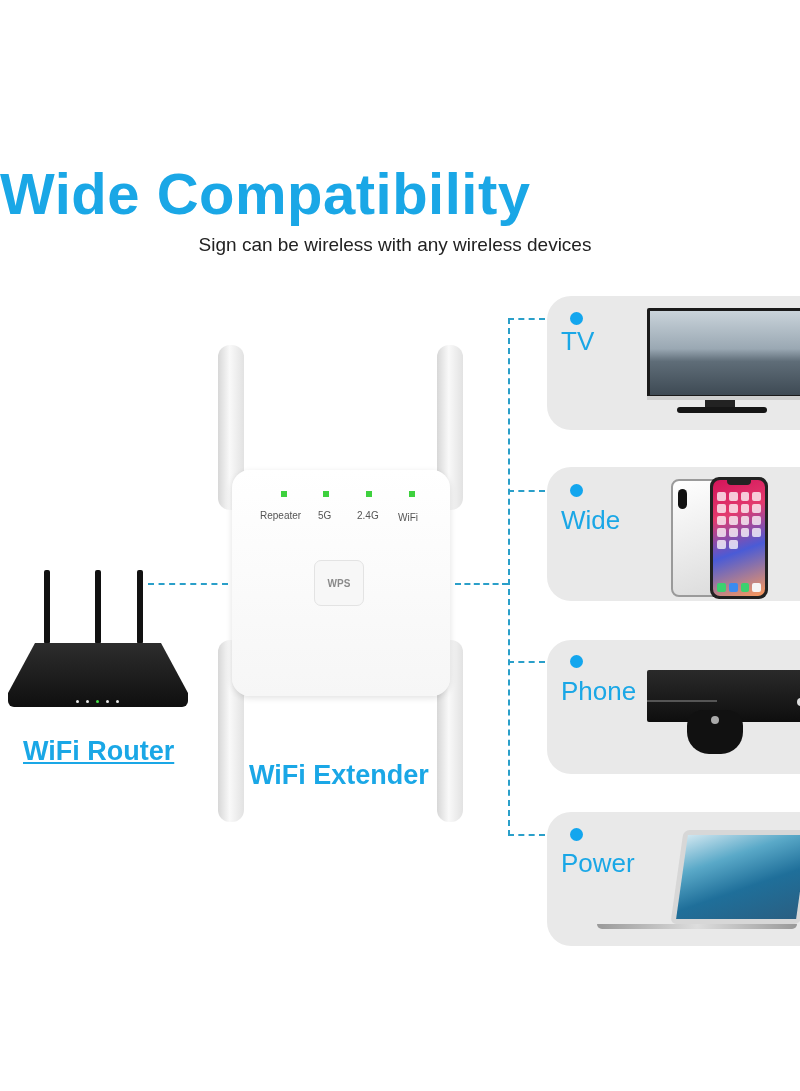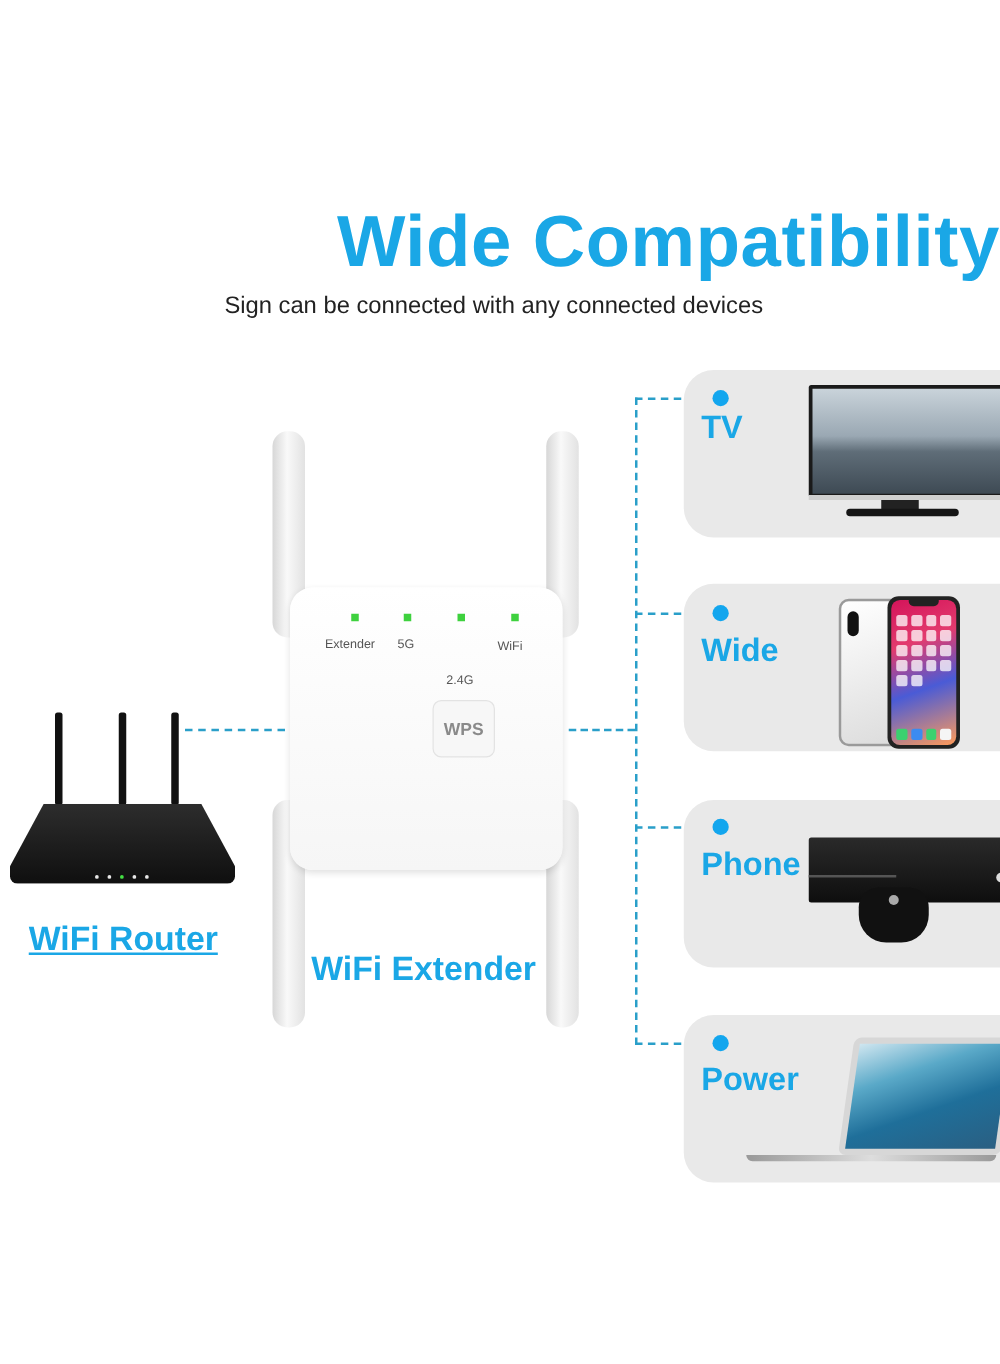--- a/index.html
+++ b/index.html
@@ -1,41 +1,41 @@
 <!DOCTYPE html>
 <html><head>
   <meta charset="utf-8">
   <style>
     * { margin: 0; padding: 0; box-sizing: border-box; }
     html, body { width: 800px; height: 1091px; background: #ffffff; overflow: hidden; }
     body { position: relative; font-family: "Liberation Sans", sans-serif; }
 
     .title {
       position: absolute; left: 0; width: 800px; top: 160px;
-      text-align: right; font-weight: bold; font-size: 58px; color: #1aa7e6;
+      text-align: left; font-weight: bold; font-size: 58px; color: #1aa7e6;
       letter-spacing: 0.5px;
     }
     .subtitle {
       position: absolute; left: 0; width: 790px; top: 234px;
       text-align: center; font-size: 19px; color: #222222;
     }
 
     
     .dash-h { position: absolute; height: 0; border-top: 2px dashed #2a9fc9; }
     .dash-v { position: absolute; width: 0; border-left: 2px dashed #2a9fc9; }
     .dot { position: absolute; width: 13px; height: 13px; border-radius: 50%; background: #13a6ee; }
 
     
     .card {
       position: absolute; left: 547px; width: 270px; height: 134px;
       background: #e9e9e9; border-radius: 24px 0 0 24px;
     }
     .card-label {
       position: absolute; left: 14px; top: 30px;
-      font-weight: bold; font-size: 26px; color: #1aa7e6;
+      font-weight: normal; font-size: 26px; color: #1aa7e6;
     }
 
     
     .tv { position: absolute; left: 100px; top: 12px; width: 160px; height: 108px; }
     .tv-screen {
       position: absolute; left: 0; top: 0; width: 160px; height: 90px;
       background: linear-gradient(#1a1a1a,#1a1a1a); padding: 3px; border-radius: 2px;
     }
     .tv-screen .inner {
       width: 100%; height: 100%;
@@ -111,28 +111,28 @@
       position: absolute; left: 232px; top: 470px; width: 218px; height: 226px;
       background: linear-gradient(180deg,#ffffff 0%,#f6f6f6 100%);
       border-radius: 18px; box-shadow: 0 2px 6px rgba(0,0,0,0.12);
     }
     .rep-led { position: absolute; top: 21px; width: 6px; height: 6px; background: #3ed13e; }
     .rep-lbl { position: absolute; top: 40px; font-size: 10px; color: #555; }
     .wps-btn {
       position: absolute; left: 82px; top: 90px; width: 50px; height: 46px;
       background: #f7f7f7; border: 1px solid #e3e3e3; border-radius: 7px;
       display: flex; align-items: center; justify-content: center;
-      font-weight: bold; font-size: 14px; color: #8a8a8a; margin-left: 32px;
+      font-weight: bold; font-size: 10px; color: #8a8a8a;
     }
   </style>
 </head>
 <body>
 
 <div class="title">Wide Compatibility</div>
-<div class="subtitle">Sign can be connected with any connected devices</div>
+<div class="subtitle">Sign can be wireless with any wireless devices</div>
 
 <div>
   <div class="router-antenna" style="left:44px; top:570px;"></div>
   <div class="router-antenna" style="left:95px; top:570px;"></div>
   <div class="router-antenna" style="left:137px; top:570px;"></div>
   <div class="router-body"></div>
   <div class="router-leds">
     <span></span>
       <span></span>
       <span class="g"></span>
@@ -147,23 +147,23 @@
 <div>
   <div class="ant" style="left:218px; top:345px; height:165px;"></div>
   <div class="ant" style="left:437px; top:345px; height:165px;"></div>
   <div class="ant" style="left:218px; top:640px; height:182px;"></div>
   <div class="ant" style="left:437px; top:640px; height:182px;"></div>
   <div class="rep-body">
     <div class="rep-led" style="left:49px;"></div>
     <div class="rep-led" style="left:91px;"></div>
     <div class="rep-led" style="left:134px;"></div>
     <div class="rep-led" style="left:177px;"></div>
-    <div class="rep-lbl" style="left:28px;">Extender</div>
+    <div class="rep-lbl" style="left:28px;">Repeater</div>
     <div class="rep-lbl" style="left:86px;">5G</div>
-    <div class="rep-lbl" style="left:125px;margin-top:29px;">2.4G</div>
+    <div class="rep-lbl" style="left:125px;">2.4G</div>
     <div class="rep-lbl" style="left:166px; top:42px;">WiFi</div>
     <div class="wps-btn">WPS</div>
   </div>
 </div>
 <div class="device-label" style="left:249px; top:760px;">WiFi Extender</div>
 
 <div class="dash-h" style="left:455px; top:583px; width:53px;"></div>
 <div class="dash-v" style="left:508px; top:318px; height:518px;"></div>
 
 <div class="dash-h" style="left:508px; top:318px; width:68px;"></div>

